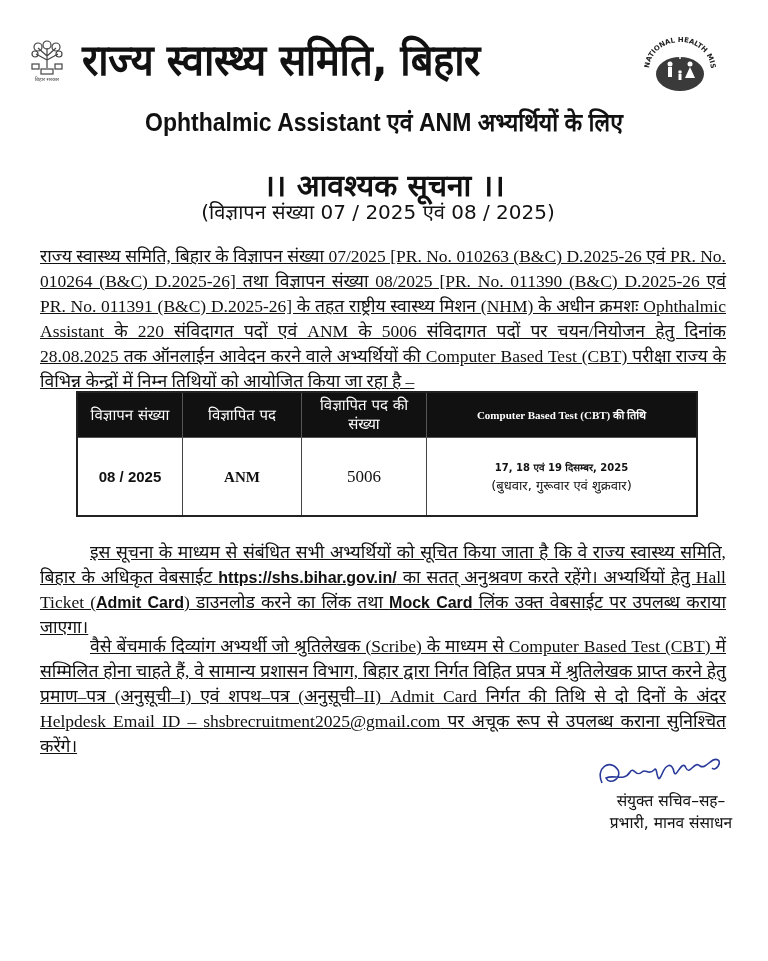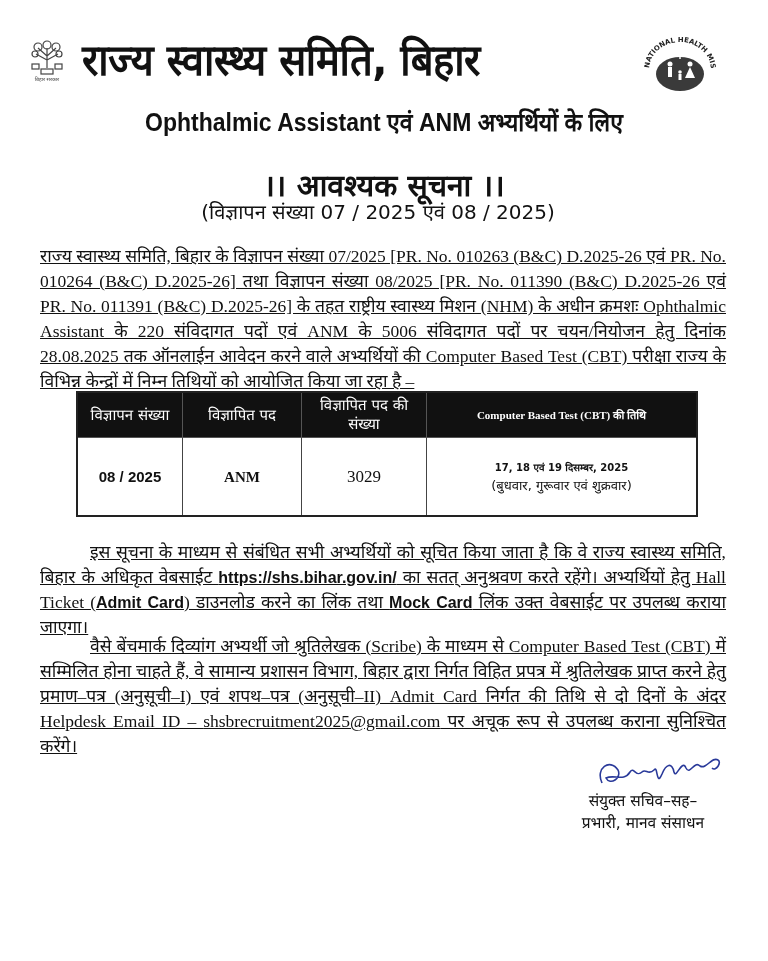--- a/index.html
+++ b/index.html
@@ -20,21 +20,21 @@
     table#cbt-table { position:absolute; left:76px; top:391px; width:622px; border-collapse:collapse; border:2px solid #222; font-size:16px; }
     #cbt-table th { background:#111; color:#fff; font-weight:normal; font-family:"DejaVu Sans", sans-serif; font-size:15px; line-height:19px; padding:3px 4px; border:1px solid #555; text-align:center; }
     #cbt-table th.en { font-family:"Liberation Serif", serif; font-weight:bold; font-size:11px;margin-top:11px; }
     #cbt-table td { border:1px solid #444; text-align:center; padding:20px 4px; height:37px; line-height:18px; }
     td.adv-no { font-family:"Liberation Sans", sans-serif; font-weight:bold; font-size:15px; }
     td.post { font-family:"Liberation Serif", serif; font-weight:bold; font-size:15px; }
     td.count { font-family:"Liberation Serif", serif; font-size:17px; }
     td.date .d1 { font-family:"DejaVu Sans", sans-serif; font-weight:bold; font-size:10px; display:block; }
     td.date .d2 { font-family:"DejaVu Sans", sans-serif; font-size:13px; display:block; }
     #signature-mark { left:590px; top:748px; width:150px; height:50px; }
-    #signatory { left:548px; top:790px; width:190px; text-align:center; font-family:"DejaVu Sans", sans-serif; font-size:15.5px; line-height:22px; }
+    #signatory { left:576px; top:790px; width:190px; text-align:center; font-family:"DejaVu Sans", sans-serif; font-size:15.5px; line-height:22px; }
   </style>
 </head>
 <body>
 
 <div id="bihar-logo" class="abs">
   <svg width="46" height="46" viewBox="0 0 46 46">
     <g fill="none" stroke="#444" stroke-width="1.2">
       <path d="M23 30 V10 M23 18 L14 10 M23 18 L32 10 M23 22 L12 16 M23 22 L34 16"></path>
       <circle cx="14" cy="9" r="4"></circle>
         <circle cx="32" cy="9" r="4"></circle>
@@ -84,21 +84,21 @@
       <th style="width:96px">विज्ञापन संख्या</th>
       <th style="width:110px">विज्ञापित पद</th>
       <th style="width:116px">विज्ञापित पद की संख्या</th>
       <th class="en">Computer Based Test (CBT) की तिथि</th>
     </tr>
   </thead>
   <tbody>
     <tr>
       <td class="adv-no">08 / 2025</td>
       <td class="post">ANM</td>
-      <td class="count">3029</td>
+      <td class="count">5006</td>
       <td class="date">
         <span class="d1">17, 18 एवं 19 दिसम्बर, 2025</span>
         <span class="d2">(बुधवार, गुरूवार एवं शुक्रवार)</span>
       </td>
     </tr>
   </tbody>
 </table>
 
 <div id="para2" class="abs para">
   <span>इस सूचना के माध्यम से संबंधित सभी अभ्यर्थियों को सूचित किया जाता है कि वे राज्य स्वास्थ्य समिति, बिहार के अधिकृत वेबसाईट </span><b>https://shs.bihar.gov.in/</b><span> का सतत् अनुश्रवण करते रहेंगे। अभ्यर्थियों हेतु Hall Ticket (</span><b>Admit Card</b><span>) डाउनलोड करने का लिंक तथा </span><b>Mock Card</b><span> लिंक उक्त वेबसाईट पर उपलब्ध कराया जाएगा।</span>

